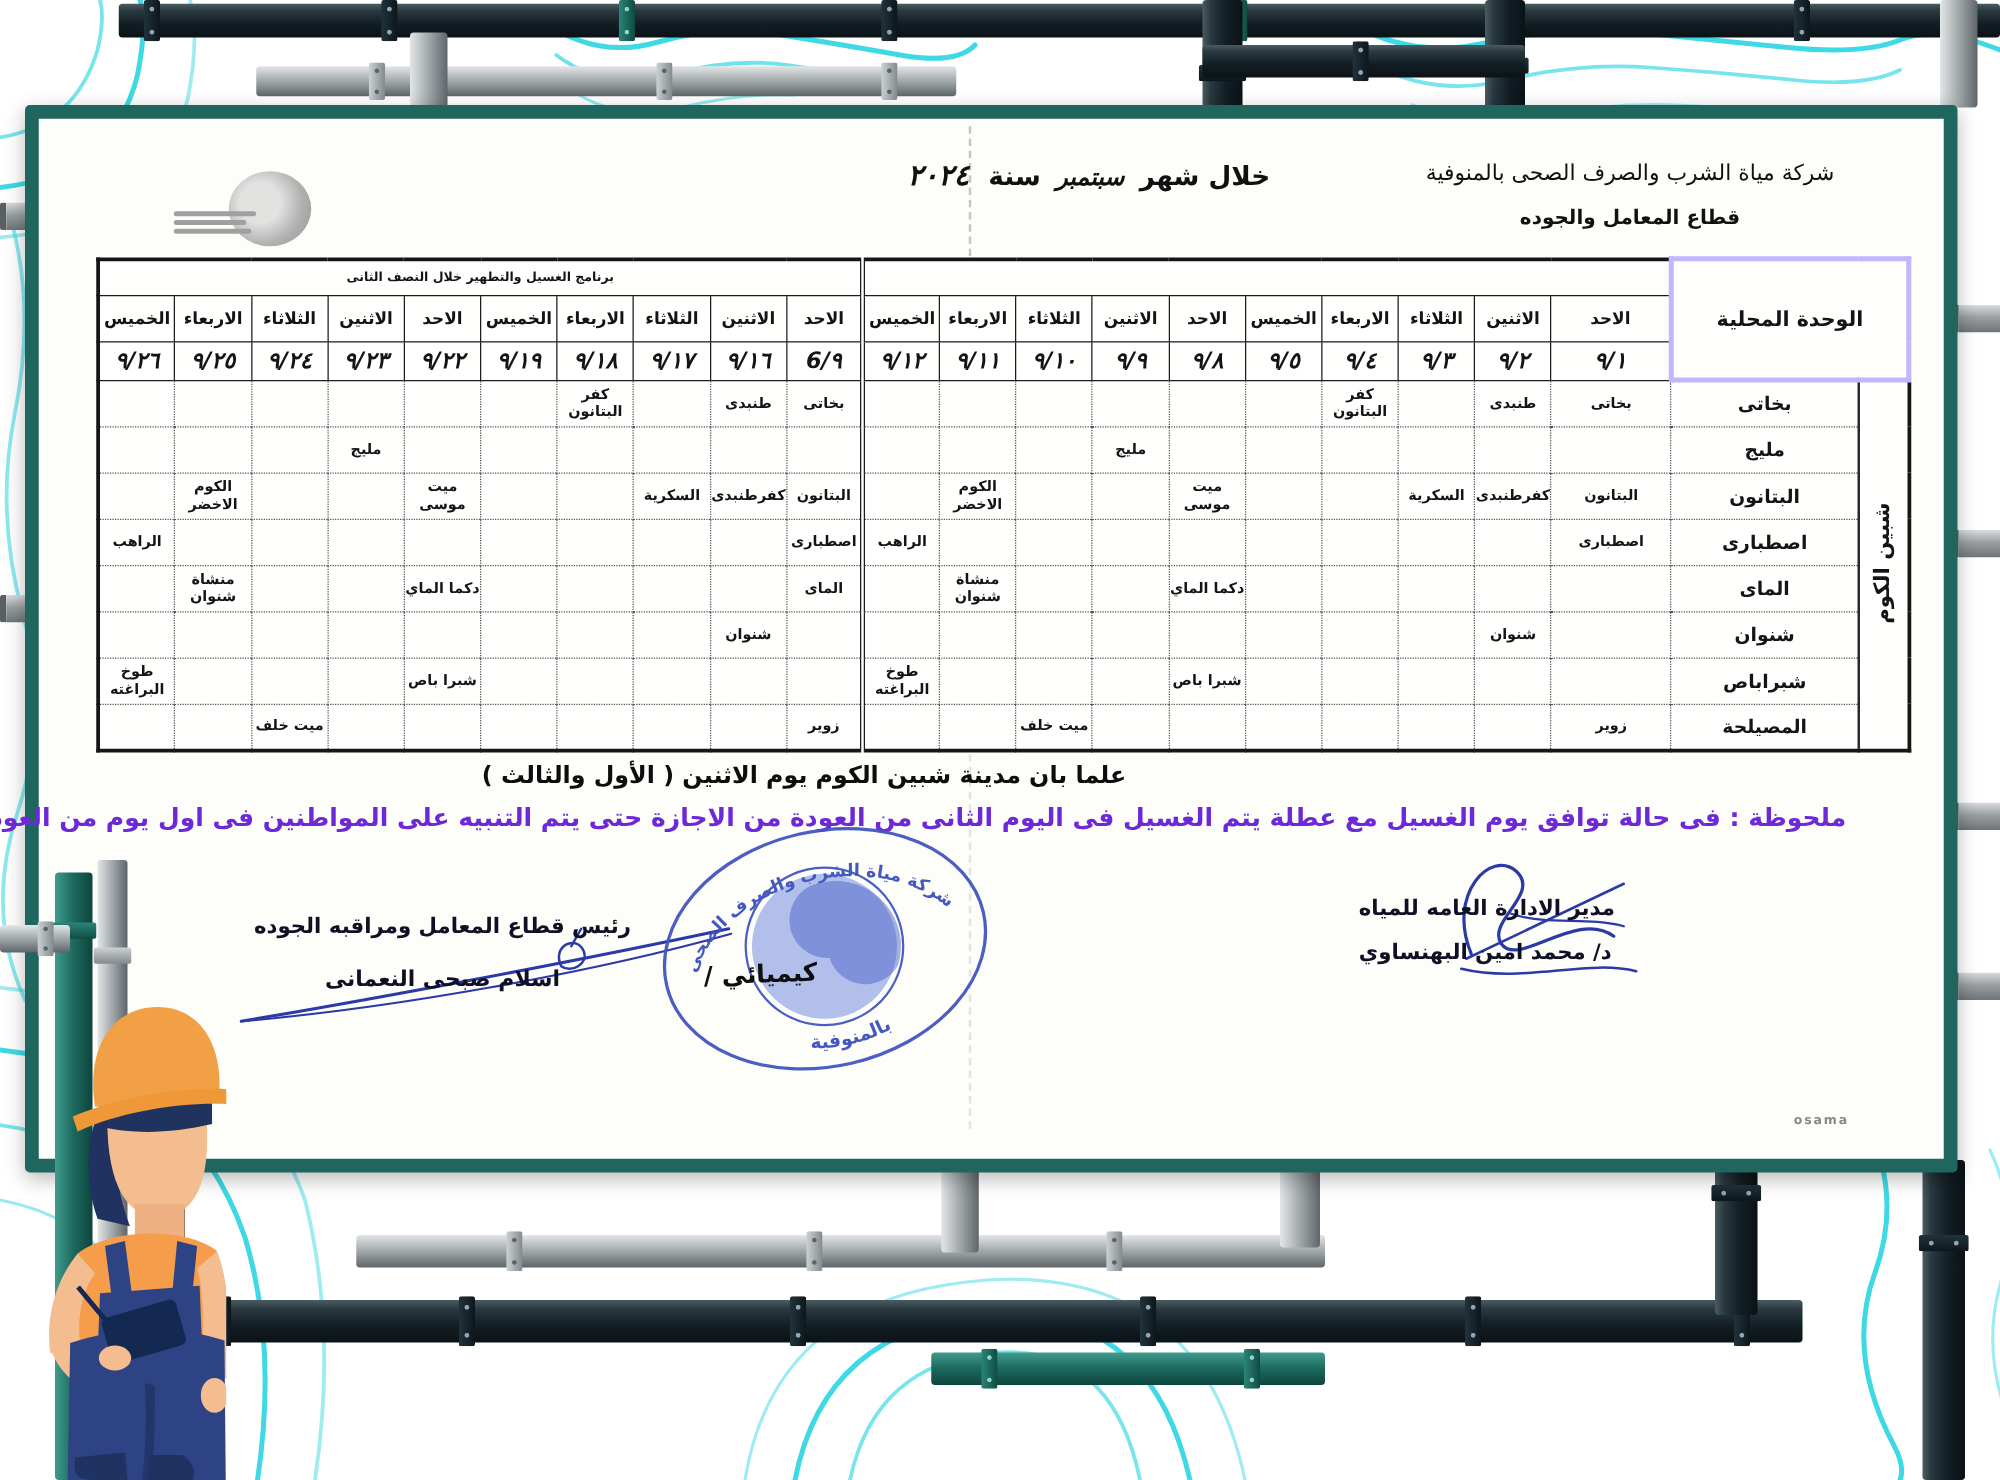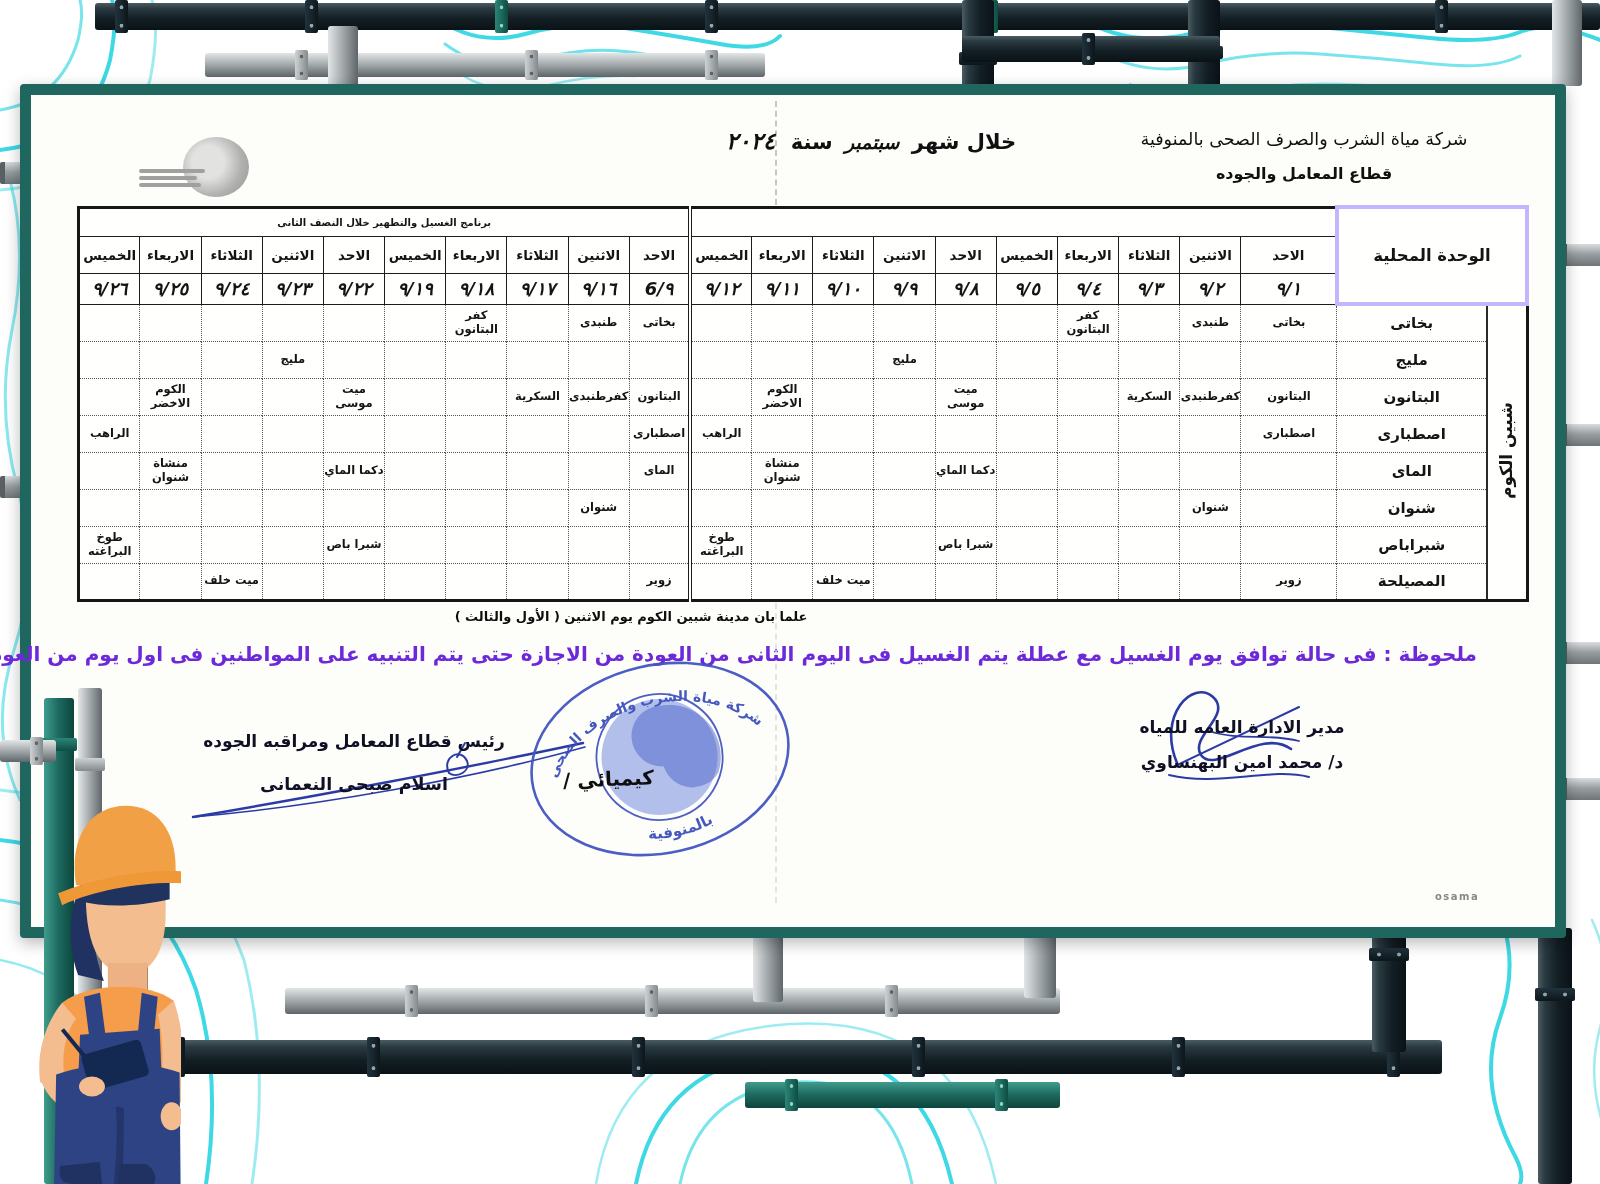--- a/index.html
+++ b/index.html
@@ -63,23 +63,23 @@
   .day{height:36px;border:1.6px solid #1c1c1c;font-size:13.5px;font-weight:bold}
   .date{height:30px;border:1.6px solid #1c1c1c;font-size:18px;font-weight:bold;font-style:italic}
   .unit-h{border:4px solid #c4b5fd;font-size:16.5px;font-weight:bold}
   .region{border:2px solid #2a2a2a}
   .vtext{writing-mode:vertical-rl;transform:rotate(180deg);font-weight:bold;font-size:17px;line-height:1;letter-spacing:1px;display:inline-block}
   .unit{border:1px dotted #555;font-weight:bold;font-size:15px}
   .cell{border:1px dotted #555;font-weight:bold;font-size:11.5px;line-height:1.15}
   tbody tr{height:37px}
   .half-b{border-right:4px double #1c1c1c !important}
   
-  .monday{position:absolute;left:330px;top:514px;width:540px;text-align:center;font-size:13px;font-weight:bold;color:#0d0d0d;direction:rtl}
+  .monday{position:absolute;left:330px;top:514px;width:540px;text-align:right;font-size:19px;font-weight:bold;color:#0d0d0d;direction:rtl}
   .holiday{position:absolute;right:78px;left:60px;top:547px;text-align:right;font-size:20px;font-weight:bold;color:#6d28d9;direction:rtl;white-space:nowrap}
-  .sig-r-text{position:absolute;right:158px;top:622px;width:310px;direction:rtl;text-align:center;color:#101025}
+  .sig-r-text{position:absolute;right:158px;top:622px;width:310px;direction:rtl;text-align:left;color:#101025}
   .sig-r-text .s1{font-size:17px;font-weight:bold}
   .sig-r-text .s2{font-size:17px;font-weight:bold;margin-top:15px}
   .sig-l-text{position:absolute;left:168px;top:636px;width:310px;text-align:center;direction:rtl;color:#101025}
   .sig-l-text .s1{font-size:17px;font-weight:bold}
   .sig-l-text .s2{font-size:17.5px;font-weight:bold;margin-top:23px}
   .sigsvg{position:absolute}
   .stamp{position:absolute;left:489px;top:560px;width:280px;height:208px;transform:rotate(-13deg);opacity:.95}
   .stamp-overlay{position:absolute;left:532px;top:672px;font-size:20px;font-weight:900;color:#0e0e0e;direction:rtl;transform:rotate(-2deg)}
   .credit{position:absolute;left:1404px;top:796px;font-size:10px;color:#888;letter-spacing:1.5px;font-weight:bold}
 </style>

